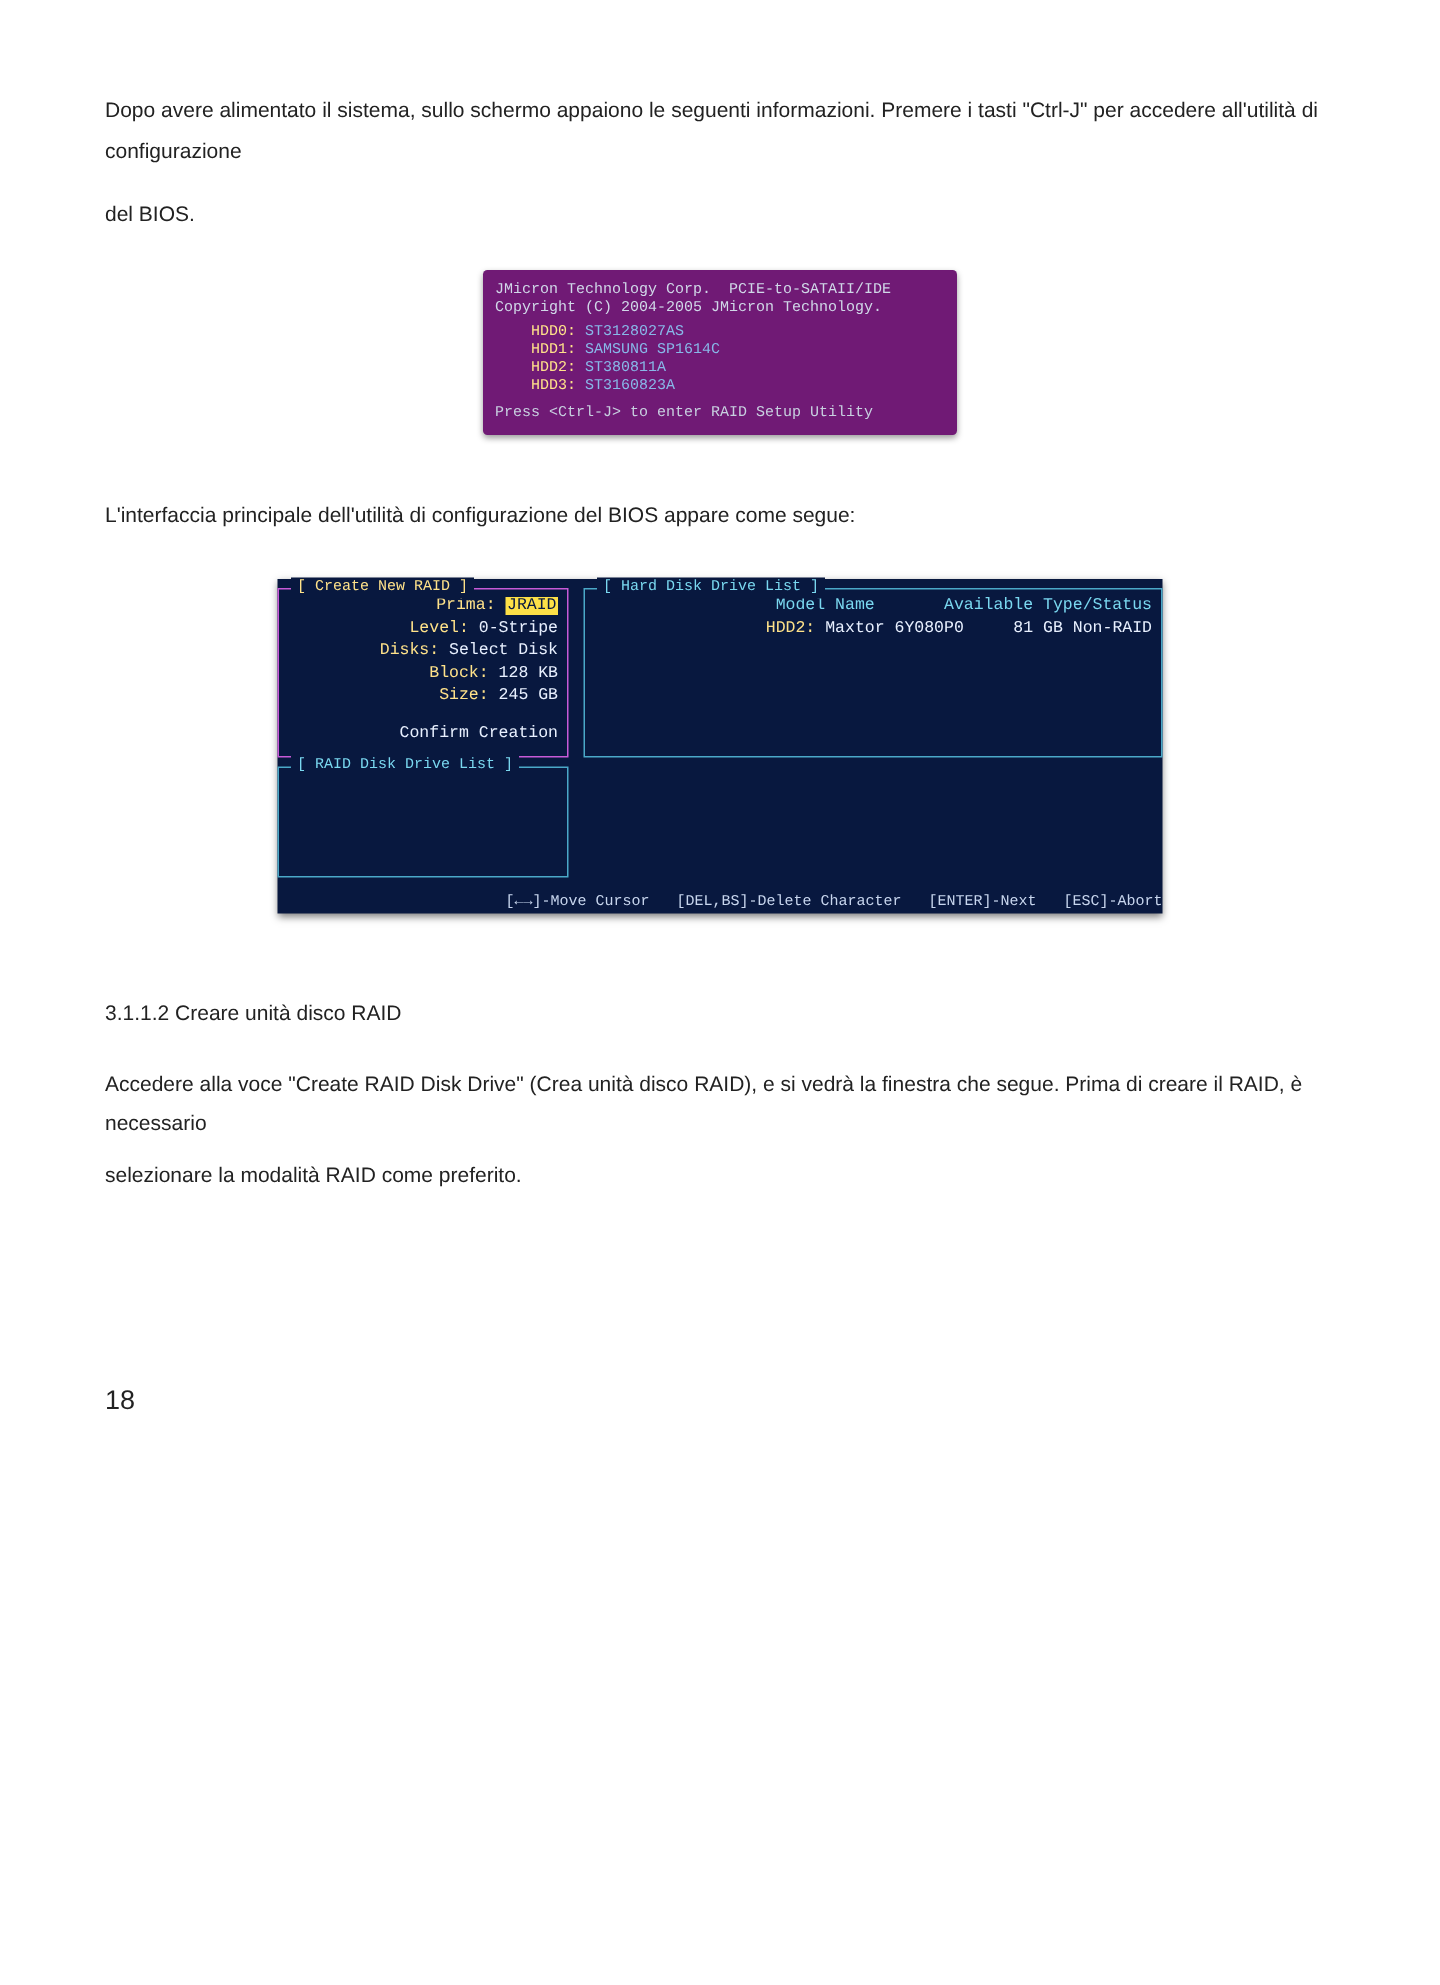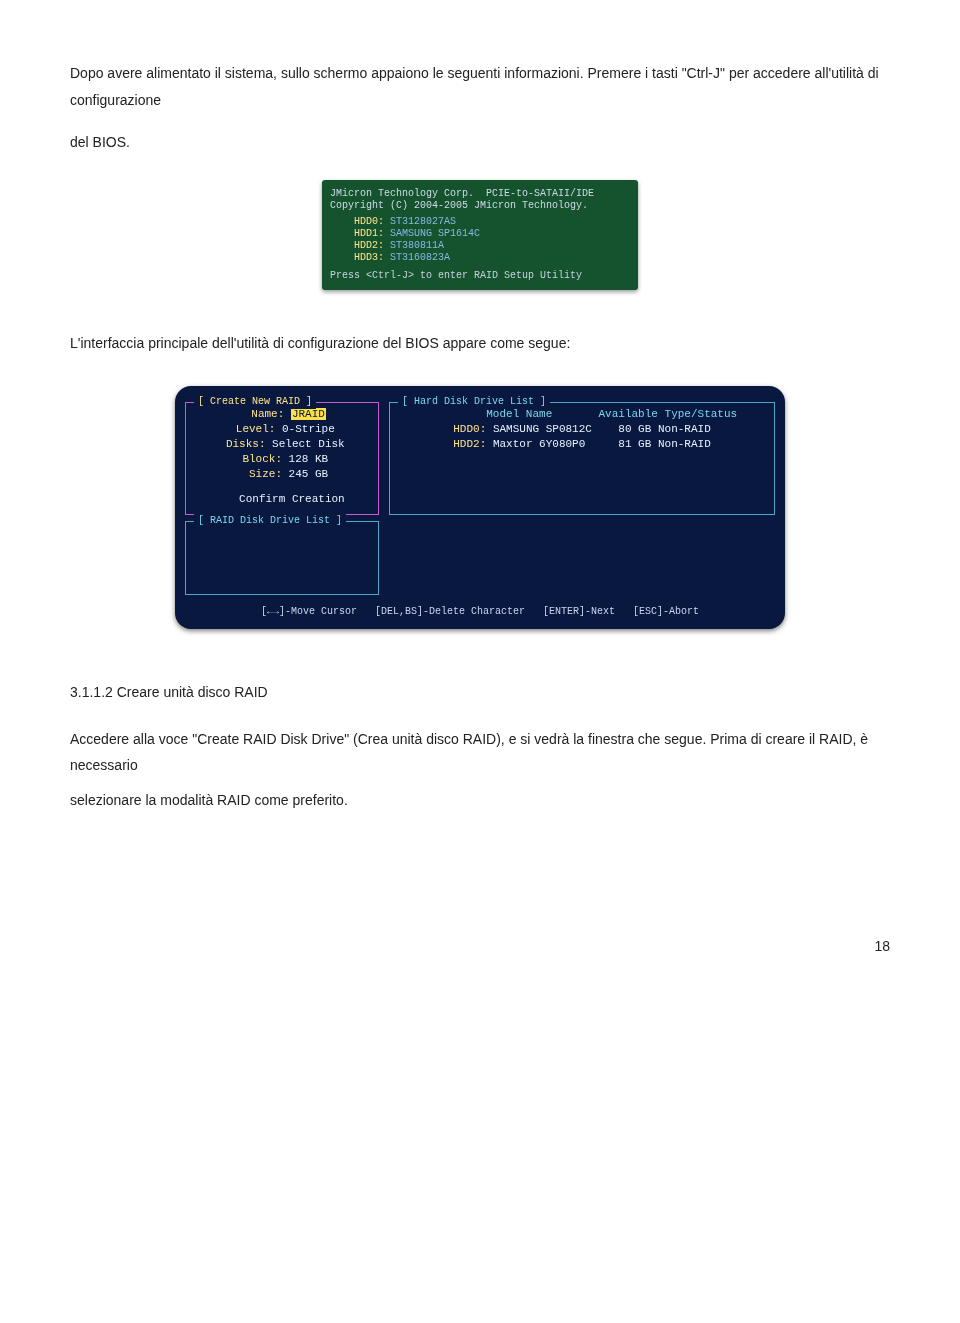--- a/index.html
+++ b/index.html
@@ -12,21 +12,21 @@
     width: 960px;
     box-sizing: border-box;
     background: #fff;
   }
   p { margin: 0 0 8px 0; }
   .intro { margin-bottom: 16px; }
   .shot1-wrap { text-align: center; margin: 24px 0 40px 0; }
   .shot1 {
     display: inline-block;
     width: 300px;
-    background: #14532d;
+    background: #701a75;
     color: #88b8e8;
     font-family: "Courier New", monospace;
     font-size: 10px;
     text-align: left;
     padding: 8px;
     border-radius: 3px;
     line-height: 1.2;
     box-shadow: 0 2px 4px rgba(0,0,0,.4);
   }
   .shot1 .hdr { color:#d0d8e8; }
@@ -35,23 +35,22 @@
   .shot1 .label { color:#ffe28a; }
   .section-gap { margin: 30px 0; }
   .shot2-wrap { text-align: center; margin: 22px 0 50px 0; }
   .shot2 {
     display: inline-block;
     width: 590px;
     background: #08183f;
     color: #aac6ea;
     font-family: "Courier New", monospace;
     font-size: 11px;
-    text-align: center;
-    padding: 10px;
-    border-radius: 16px;
+    text-align: right;
+    border-radius: 0;
     line-height: 1.35;
     box-shadow: 0 2px 5px rgba(0,0,0,.5);
   }
   .row { display:flex; gap:10px; }
   .panel {
     border: 1px solid #c85ad8;
     padding: 4px 6px 8px 6px;
     position: relative;
     margin-top: 6px;
     flex: 1;
@@ -74,21 +73,21 @@
   .raid-list { height: 60px; }
   .help-text { color:#c8d6ee; font-size:10px; line-height:1.4; }
   .help-title { color:#ffe28a; margin-bottom:6px; display:block; }
   .footer-bar {
     margin-top: 10px;
     color:#c8d6ee;
     font-size: 10px;
     white-space: pre;
   }
   h4.subhead { font-size: 14px; font-weight: normal; margin: 40px 0 20px 0; }
-  .pgnum { text-align:right; margin-top: 120px; font-size:14px; }
+  .pgnum { text-align:left; margin-top: 120px; font-size:18px; }
   .cursorbox { background:#fde047; color:#08183f; padding:0 1px;}
 </style>
 </head>
 <body>
 
 <p class="intro">
   <span>Dopo avere alimentato il sistema, sullo schermo appaiono le seguenti informazioni. Premere i tasti "Ctrl-J" per accedere all'utilità di configurazione</span>
 </p>
 <p>del BIOS.</p>
 
@@ -106,33 +105,32 @@
 </div>
 
 <p class="section-gap">L'interfaccia principale dell'utilità di configurazione del BIOS appare come segue:</p>
 
 <div class="shot2-wrap">
   <div class="shot2">
     <div class="row">
 
       <div class="panel" style="flex:0 0 180px">
         <span class="panel-title">[ Create New RAID ]</span>
-        <div class="kv">  <span class="label">Name:</span> <span class="cursorbox">JRAID</span></div>
+        <div class="kv">  <span class="label">Prima:</span> <span class="cursorbox">JRAID</span></div>
         <div class="kv"> <span class="label">Level:</span> <span class="val">0-Stripe</span></div>
         <div class="kv"> <span class="label">Disks:</span> <span class="val">Select Disk</span></div>
         <div class="kv"> <span class="label">Block:</span> <span class="val">128 KB</span></div>
         <div class="kv">  <span class="label">Size:</span> <span class="val">245 GB</span></div>
         <div style="height:10px"></div>
         <div class="kv">   <span class="val">Confirm Creation</span></div>
       </div>
 
       <div class="panel cyan">
         <span class="panel-title cyan">[ Hard Disk Drive List ]</span>
         <div class="hdrrow">         <span>Model Name</span>       <span>Available</span> <span>Type/Status</span></div>
-        <div class="drow"><span class="label">HDD0:</span> <span class="val">SAMSUNG SP0812C</span>    <span class="val">80 GB</span> <span class="val">Non-RAID</span></div>
         <div class="drow"><span class="label">HDD2:</span> <span class="val">Maxtor 6Y080P0</span>     <span class="val">81 GB</span> <span class="val">Non-RAID</span></div>
       </div>
     </div>
 
     <div class="row">
       <div class="panel cyan raid-list" style="flex:0 0 180px">
         <span class="panel-title cyan">[ RAID Disk Drive List ]</span>
       </div>
     </div>
 

